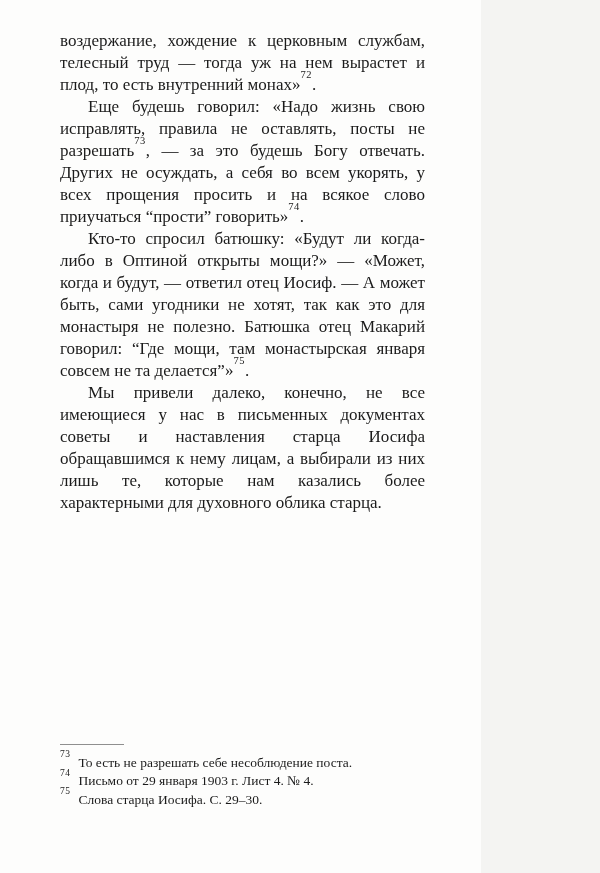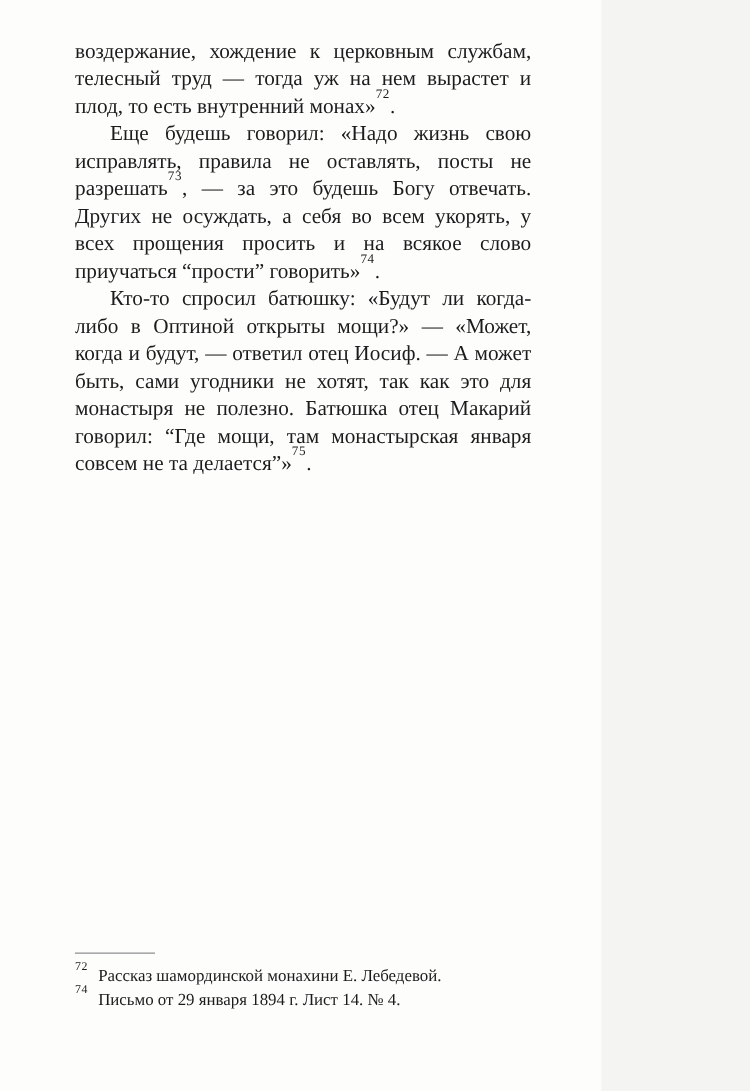--- a/index.html
+++ b/index.html
@@ -77,26 +77,28 @@
 <div class="page">
 
   <div class="text-block">
 
     <p class="para flush"><span>воздержание, хождение к церковным службам, телесный труд — тогда уж на нем вырастет и плод, то есть внутренний монах»</span><sup class="fn-ref">72</sup><span>.</span></p>
 
     <p class="para"><span>Еще будешь говорил: «Надо жизнь свою исправлять, правила не оставлять, посты не разрешать</span><sup class="fn-ref">73</sup><span>, — за это будешь Богу отвечать. Других не осуждать, а себя во всем укорять, у всех прощения просить и на всякое слово приучаться “прости” говорить»</span><sup class="fn-ref">74</sup><span>.</span></p>
 
     <p class="para"><span>Кто-то спросил батюшку: «Будут ли когда-либо в Оптиной открыты мощи?» — «Может, когда и будут, — ответил отец Иосиф. — А может быть, сами угодники не хотят, так как это для монастыря не полезно. Батюшка отец Макарий говорил: “Где мощи, там монастырская января совсем не та делается”»</span><sup class="fn-ref">75</sup><span>.</span></p>
 
+    <p class="para"><span>Мы привели далеко, конечно, не все имеющиеся у нас в письменных документах советы и наставления старца Иосифа обращавшимся к нему лицам, а выбирали из них лишь те, которые нам казались более характерными для духовного облика старца.</span></p>
 
   </div>
 
   <div class="footnotes">
     <div class="fn-rule"></div>
 
-    <p class="footnote"><sup class="fn-marker">72</sup><span class="fn-text">Рассказ шамординской монахини Е. Лебедевой.</span></p>
 
+    <p class="footnote"><sup class="fn-marker">73</sup><span class="fn-text">То есть не разрешать себе несоблюдение поста.</span></p>
 
-    <p class="footnote"><sup class="fn-marker">74</sup><span class="fn-text">Письмо от 29 января 1894 г. Лист 14. № 4.</span></p>
+    <p class="footnote"><sup class="fn-marker">74</sup><span class="fn-text">Письмо от 29 января 1903 г. Лист 4. № 4.</span></p>
 
+    <p class="footnote"><sup class="fn-marker">75</sup><span class="fn-text">Слова старца Иосифа. С. 29–30.</span></p>
   </div>
 
 </div>
 
 </body></html>

